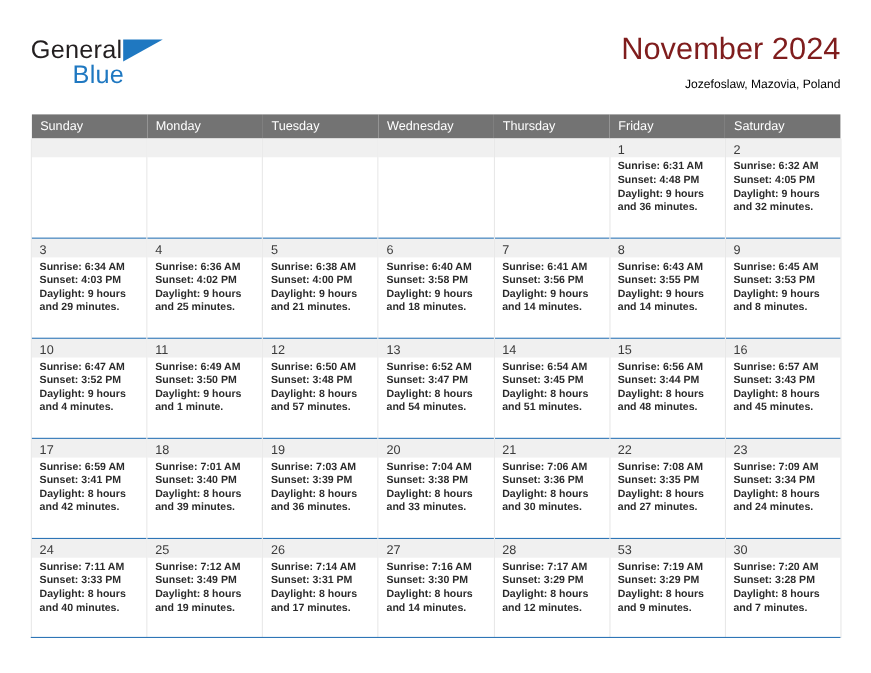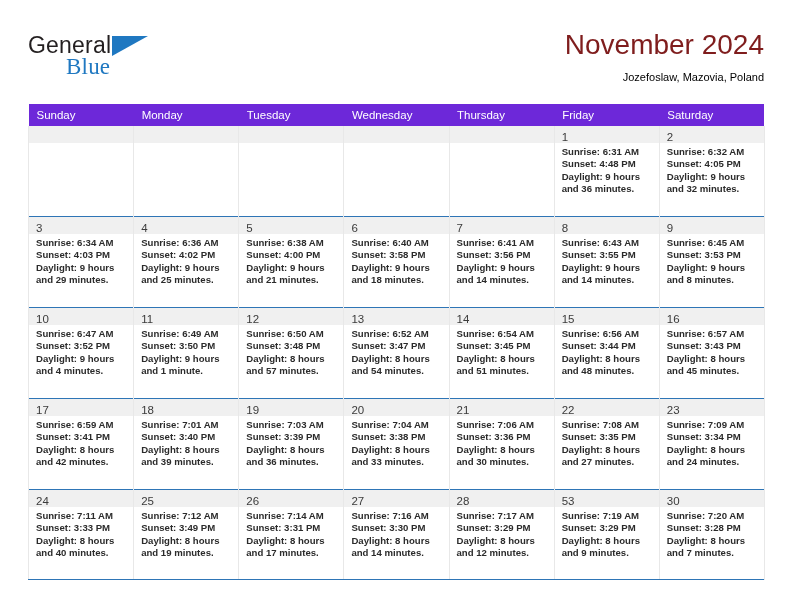--- a/index.html
+++ b/index.html
@@ -46,21 +46,21 @@
     color: #231f20;
     font-family: "Liberation Sans", sans-serif;
   }
   .brand-blue {
     position: absolute;
     left: 38px;
     top: 22px;
     font-size: 23px;
     letter-spacing: 0.2px;
     color: #1f78c1;
-    font-family: Liberation Serif, serif;
+    font-family: Liberation Sans, sans-serif;
   }
   .brand-flag {
     position: absolute;
     left: 84px;
     top: 4px;
     width: 0;
     height: 0;
     border-left: 36px solid #1f78c1;
     border-bottom: 20px solid transparent;
   }
@@ -91,21 +91,21 @@
     position: absolute;
     left: 28px;
     top: 104px;
     width: 736px;
     border-collapse: collapse;
     table-layout: fixed;
   }
   .calendar col { width: 105.14px; }
 
   .dow {
-    background: #6d28d9;
+    background: #737373;
     color: #ffffff;
     font-size: 11.5px;
     font-weight: normal;
     text-align: left;
     padding: 5px 0 5px 8px;
     height: 12px;
     border: none;
   }
 
   .daycell {

